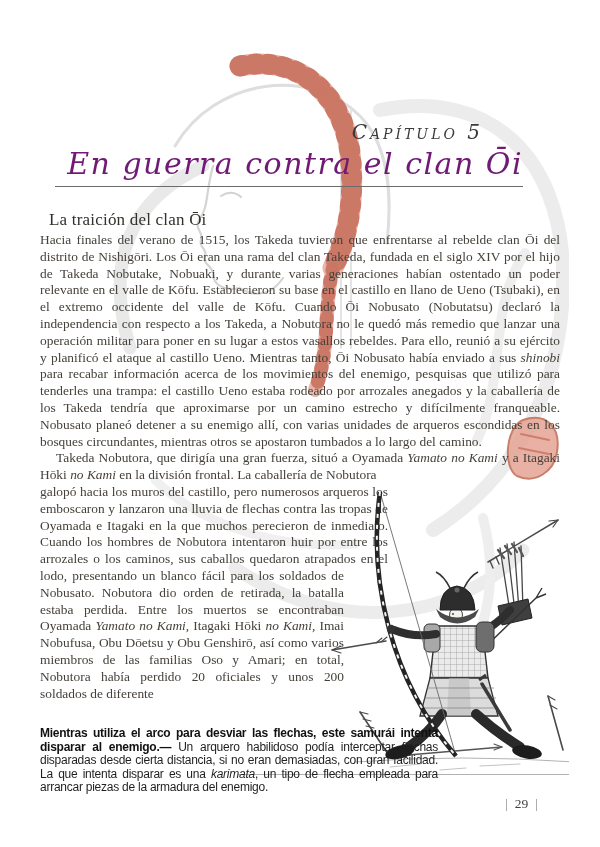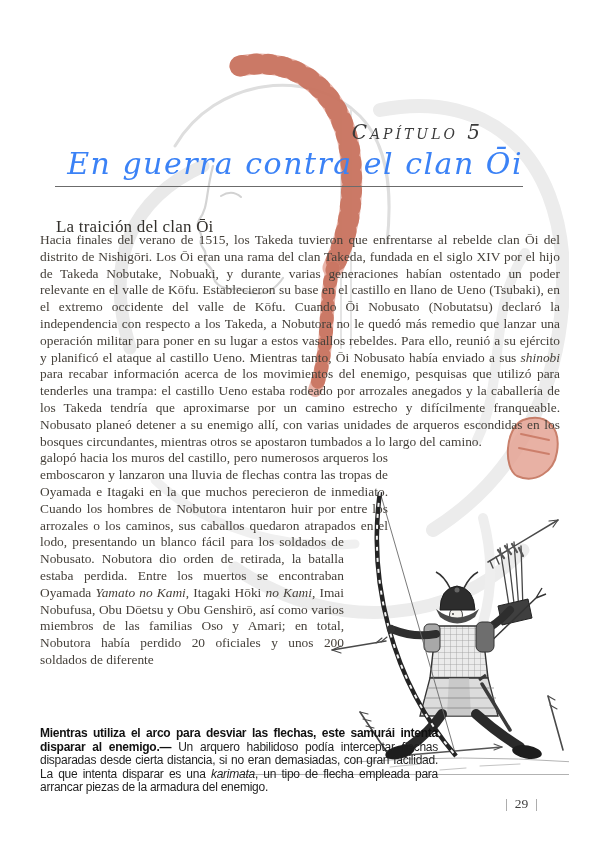--- a/index.html
+++ b/index.html
@@ -4,23 +4,23 @@
 <style>
   html,body{margin:0;padding:0;background:#ffffff;}
   .page{position:relative;width:569px;height:847px;background:#ffffff;overflow:hidden;
         font-family:"Liberation Serif", serif;}
   svg{display:block;}
   .watermark{position:absolute;left:55px;top:48px;z-index:0;pointer-events:none;}
   .chapter{position:absolute;left:40px;top:120px;width:483px;text-align:right;z-index:1;}
   .chapter-label{font-family:"DejaVu Serif", serif;font-style:italic;font-variant:small-caps;
         font-size:20px;letter-spacing:3px;color:#3a3a3a;margin-right:40px;}
   .chapter-title{font-family:"DejaVu Serif", serif;font-style:italic;font-size:30px;
-        letter-spacing:1.5px;color:#3b82f6;margin-top:2px;white-space:nowrap;}
+        letter-spacing:1.5px;color:#701a75;margin-top:2px;white-space:nowrap;}
   .title-rule{position:absolute;left:55px;top:186px;width:468px;height:1px;background:#6b6b6b;z-index:1;}
-  .section-heading{position:absolute;left:40px;top:201px;margin:16px;font-weight:normal;
+  .section-heading{position:absolute;left:40px;top:201px;margin:9px;font-weight:normal;
         font-size:17px;color:#33302c;z-index:1;letter-spacing:0.2px;}
   .body-text{position:absolute;left:40px;top:232px;width:520px;z-index:1;
         font-size:13.4px;line-height:16.8px;color:#45403a;text-align:justify;}
   .para{margin:0;}
   .p2a{text-indent:16px;}
   .fl{float:right;}
   .f1{width:172px;height:85px;}
   .f2{width:216px;height:150px;clear:right;}
   .figure{position:absolute;left:330px;top:484px;z-index:2;}
   .figure-rule{position:absolute;left:238px;top:774px;width:358px;height:1px;background:#b2b2b2;z-index:2;}
@@ -62,20 +62,21 @@
   <div class="chapter">
     <div class="chapter-label">Capítulo 5</div>
     <div class="chapter-title">En guerra contra el clan Ōi</div>
   </div>
   <div class="title-rule"></div>
 
   <h2 class="section-heading">La traición del clan Ōi</h2>
 
   <div class="body-text">
     <p class="para p1"><span>Hacia finales del verano de 1515, los Takeda tuvieron que enfrentarse al rebelde clan Ōi del distrito de Nishigōri. Los Ōi eran una rama del clan Takeda, fundada en el siglo XIV por el hijo de Takeda Nobutake, Nobuaki, y durante varias generaciones habían ostentado un poder relevante en el valle de Kōfu. Establecieron su base en el castillo en llano de Ueno (Tsubaki), en el extremo occidente del valle de Kōfu. Cuando Ōi Nobusato (Nobutatsu) declaró la independencia con respecto a los Takeda, a Nobutora no le quedó más remedio que lanzar una operación militar para poner en su lugar a estos vasallos rebeldes. Para ello, reunió a su ejército y planificó el ataque al castillo Ueno. Mientras tanto, Ōi Nobusato había enviado a sus </span><i>shinobi</i><span> para recabar información acerca de los movimientos del enemigo, pesquisas que utilizó para tenderles una trampa: el castillo Ueno estaba rodeado por arrozales anegados y la caballería de los Takeda tendría que aproximarse por un camino estrecho y difícilmente franqueable. Nobusato planeó detener a su enemigo allí, con varias unidades de arqueros escondidas en los bosques circundantes, mientras otros se apostaron tumbados a lo largo del camino.</span></p>
+    <p class="para p2a"><span>Takeda Nobutora, que dirigía una gran fuerza, situó a Oyamada </span><i>Yamato no Kami</i><span> y a Itagaki Hōki </span><i>no Kami</i><span> en la división frontal. La caballería de Nobutora</span></p>
     <div class="para p2b">
       <span class="fl f1"></span>
       <span class="fl f2"></span>
       <span>galopó hacia los muros del castillo, pero numerosos arqueros los emboscaron y lanzaron una lluvia de flechas contra las tropas de Oyamada e Itagaki en la que muchos perecieron de inmediato. Cuando los hombres de Nobutora intentaron huir por entre los arrozales o los caminos, sus caballos quedaron atrapados en el lodo, presentando un blanco fácil para los soldados de Nobusato. Nobutora dio orden de retirada, la batalla estaba perdida. Entre los muertos se encontraban Oyamada </span><i>Yamato no Kami</i><span>, Itagaki Hōki </span><i>no Kami</i><span>, Imai Nobufusa, Obu Dōetsu y Obu Genshirō, así como varios miembros de las familias Oso y Amari; en total, Nobutora había perdido 20 oficiales y unos 200 soldados de diferente</span>
     </div>
   </div>
 
   <svg class="figure" width="270" height="295" viewBox="0 0 270 295">
     <defs>
       <pattern id="mail" patternUnits="userSpaceOnUse" width="6" height="6">

